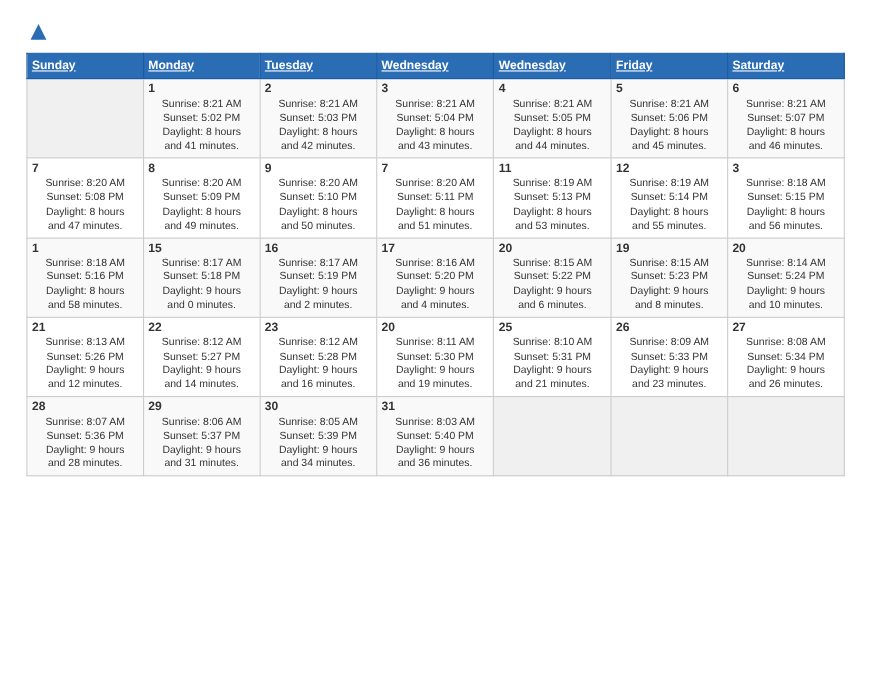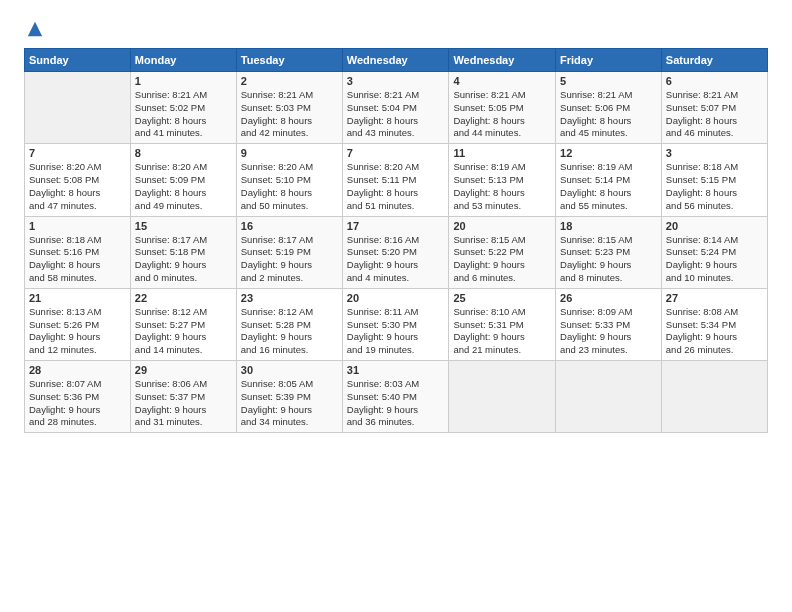--- a/index.html
+++ b/index.html
@@ -66,20 +66,21 @@
       font-size: 10px;
     }
     .calendar thead tr th {
       background: #2a6db5;
       color: #fff;
       padding: 5px 4px;
       text-align: left;
       font-size: 11px;
       font-weight: bold;
       border: 1px solid #1a5aa0;
+      text-decoration: underline;
     }
     .calendar tbody tr td {
       border: 1px solid #ccc;
       vertical-align: top;
       padding: 3px 4px;
       width: 108px;
       min-height: 70px;
       background: #fff;
     }
     .calendar tbody tr:nth-child(odd) td {
@@ -92,20 +93,21 @@
       font-weight: bold;
       font-size: 11px;
       color: #333;
       display: block;
       margin-bottom: 2px;
     }
     .day-info {
       font-size: 9.5px;
       color: #333;
       line-height: 1.35;
+      text-align: center;
     }
   </style>
 </head>
 <body>
 
 <div class="page">
   <div class="header">
     <div class="logo">
       <div class="logo-text">
         <span class="logo-general"></span>
@@ -206,21 +208,21 @@
           </td>
           <td>
             <span class="day-number">17</span>
             <div class="day-info">Sunrise: 8:16 AM<br>Sunset: 5:20 PM<br>Daylight: 9 hours<br>and 4 minutes.</div>
           </td>
           <td>
             <span class="day-number">20</span>
             <div class="day-info">Sunrise: 8:15 AM<br>Sunset: 5:22 PM<br>Daylight: 9 hours<br>and 6 minutes.</div>
           </td>
           <td>
-            <span class="day-number">18</span>
+            <span class="day-number">19</span>
             <div class="day-info">Sunrise: 8:15 AM<br>Sunset: 5:23 PM<br>Daylight: 9 hours<br>and 8 minutes.</div>
           </td>
           <td>
             <span class="day-number">20</span>
             <div class="day-info">Sunrise: 8:14 AM<br>Sunset: 5:24 PM<br>Daylight: 9 hours<br>and 10 minutes.</div>
           </td>
         </tr>
         <tr>
           <td>
             <span class="day-number">21</span>

